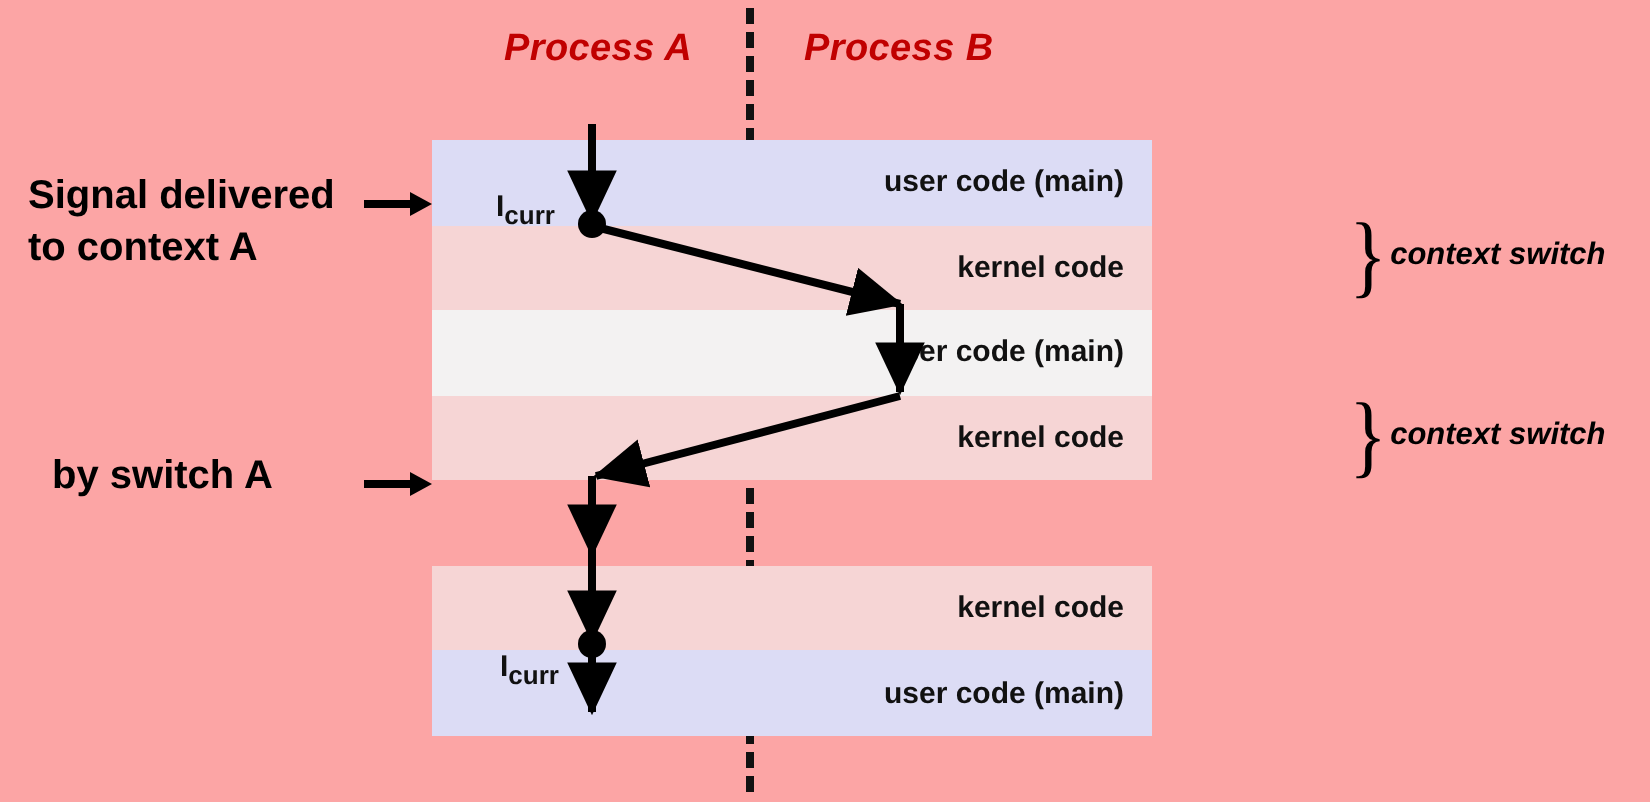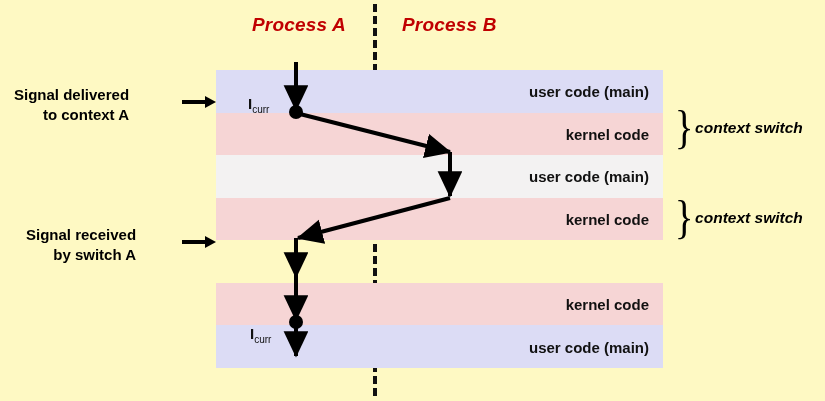--- a/index.html
+++ b/index.html
@@ -7,21 +7,21 @@
     padding: 0;
     background: #ffffff;
   }
   body {
     font-family: "Liberation Sans", sans-serif;
   }
   #canvas {
     position: relative;
     width: 825px;
     height: 401px;
-    background: #fef9c3;
+    background: #fca5a5;
     overflow: hidden;
   }
 
   
   .proc-title {
     position: absolute;
     font-size: 19px;
     font-weight: bold;
     font-style: italic;
     color: #c00000;
@@ -45,45 +45,45 @@
   #bands {
     position: absolute;
     left: 216px;
     top: 70px;
     width: 447px;
     height: 298px;
   }
   .band {
     position: absolute;
     left: 0;
-    width: 447px;
+    width: 360px;
     box-sizing: border-box;
   }
   .band-label {
     position: absolute;
     right: 14px;
     top: 50%;
     transform: translateY(-50%);
     font-size: 15px;
     font-weight: bold;
     color: #111111;
     white-space: nowrap;
   }
   .band.user   { background: #dcdcf5; }
   .band.kernel { background: #f6d5d5; }
   .band.grey   { background: #f3f2f2; }
 
   
   .callout {
     position: absolute;
-    font-size: 15px;
+    font-size: 20px;
     font-weight: bold;
     color: #000000;
     line-height: 1.32;
-    text-align: right;
+    text-align: left;
     white-space: nowrap;
   }
   #callout-delivered { left: 14px; top: 85px; }
   #callout-received  { left: 26px; top: 225px; }
 
   .callout-arrow {
     position: absolute;
     height: 0;
   }
   .callout-arrow .shaft {
@@ -128,23 +128,23 @@
 
   
   .ip-label {
     position: absolute;
     font-size: 15px;
     font-weight: bold;
     color: #111111;
     white-space: nowrap;
   }
   .ip-label .sub {
-    font-size: 10px;
+    font-size: 13px;
     vertical-align: sub;
-    font-weight: normal;
+    font-weight: bold;
   }
   #label-icurr { left: 248px; top: 95px; }
   #label-inext { left: 250px; top: 325px; }
 
   
   #flow {
     position: absolute;
     left: 0;
     top: 0;
     width: 825px;
@@ -186,21 +186,20 @@
   <div class="callout" id="callout-delivered">
     <div>Signal delivered</div>
     <div>to context A</div>
   </div>
   <div class="callout-arrow" id="arrow-delivered">
     <div class="shaft" style="width:25px;"></div>
     <div class="head" style="left:23px;"></div>
   </div>
 
   <div class="callout" id="callout-received">
-    <div>Signal received</div>
     <div>by switch A</div>
   </div>
   <div class="callout-arrow" id="arrow-received">
     <div class="shaft" style="width:25px;"></div>
     <div class="head" style="left:23px;"></div>
   </div>
 
   <div class="brace-group" id="brace-1">
     <span class="brace">}</span>
     <span class="brace-label">context switch</span>

